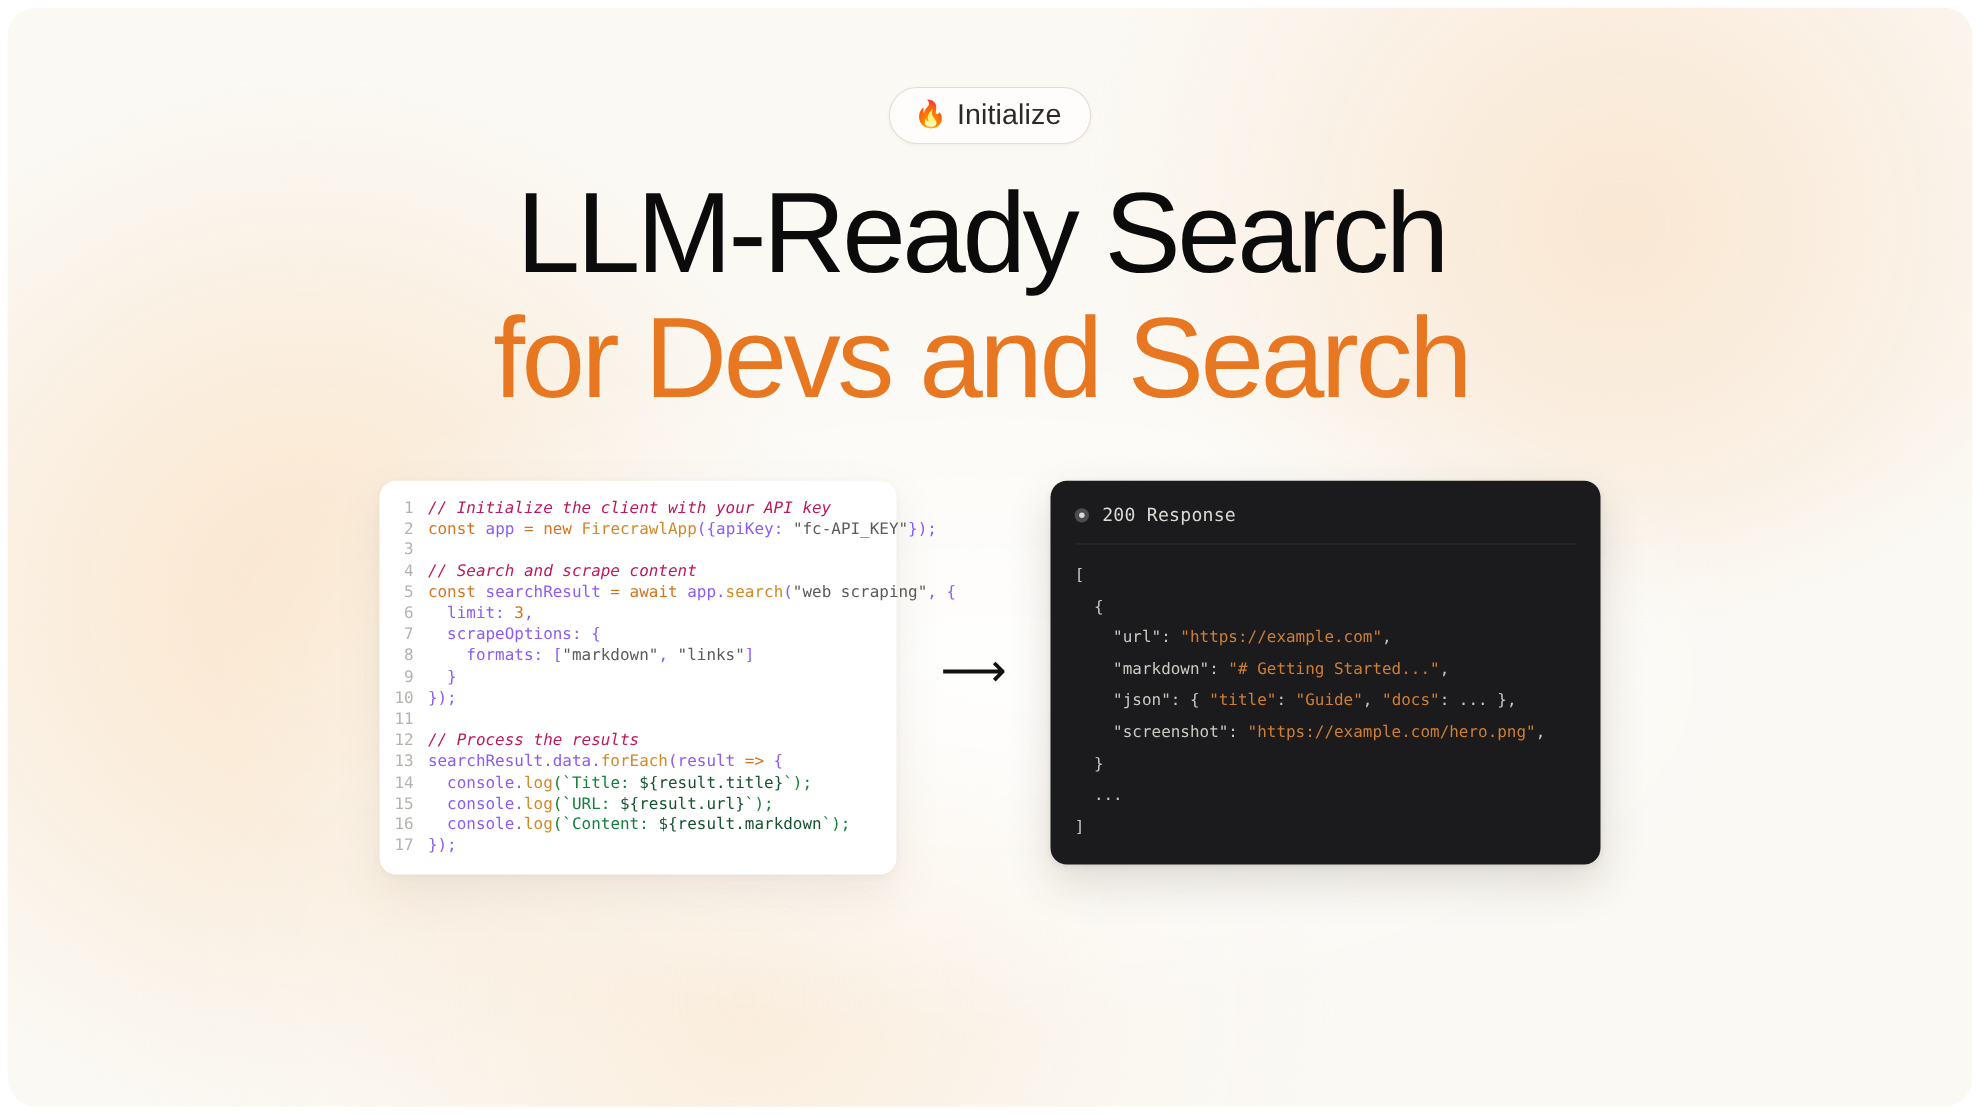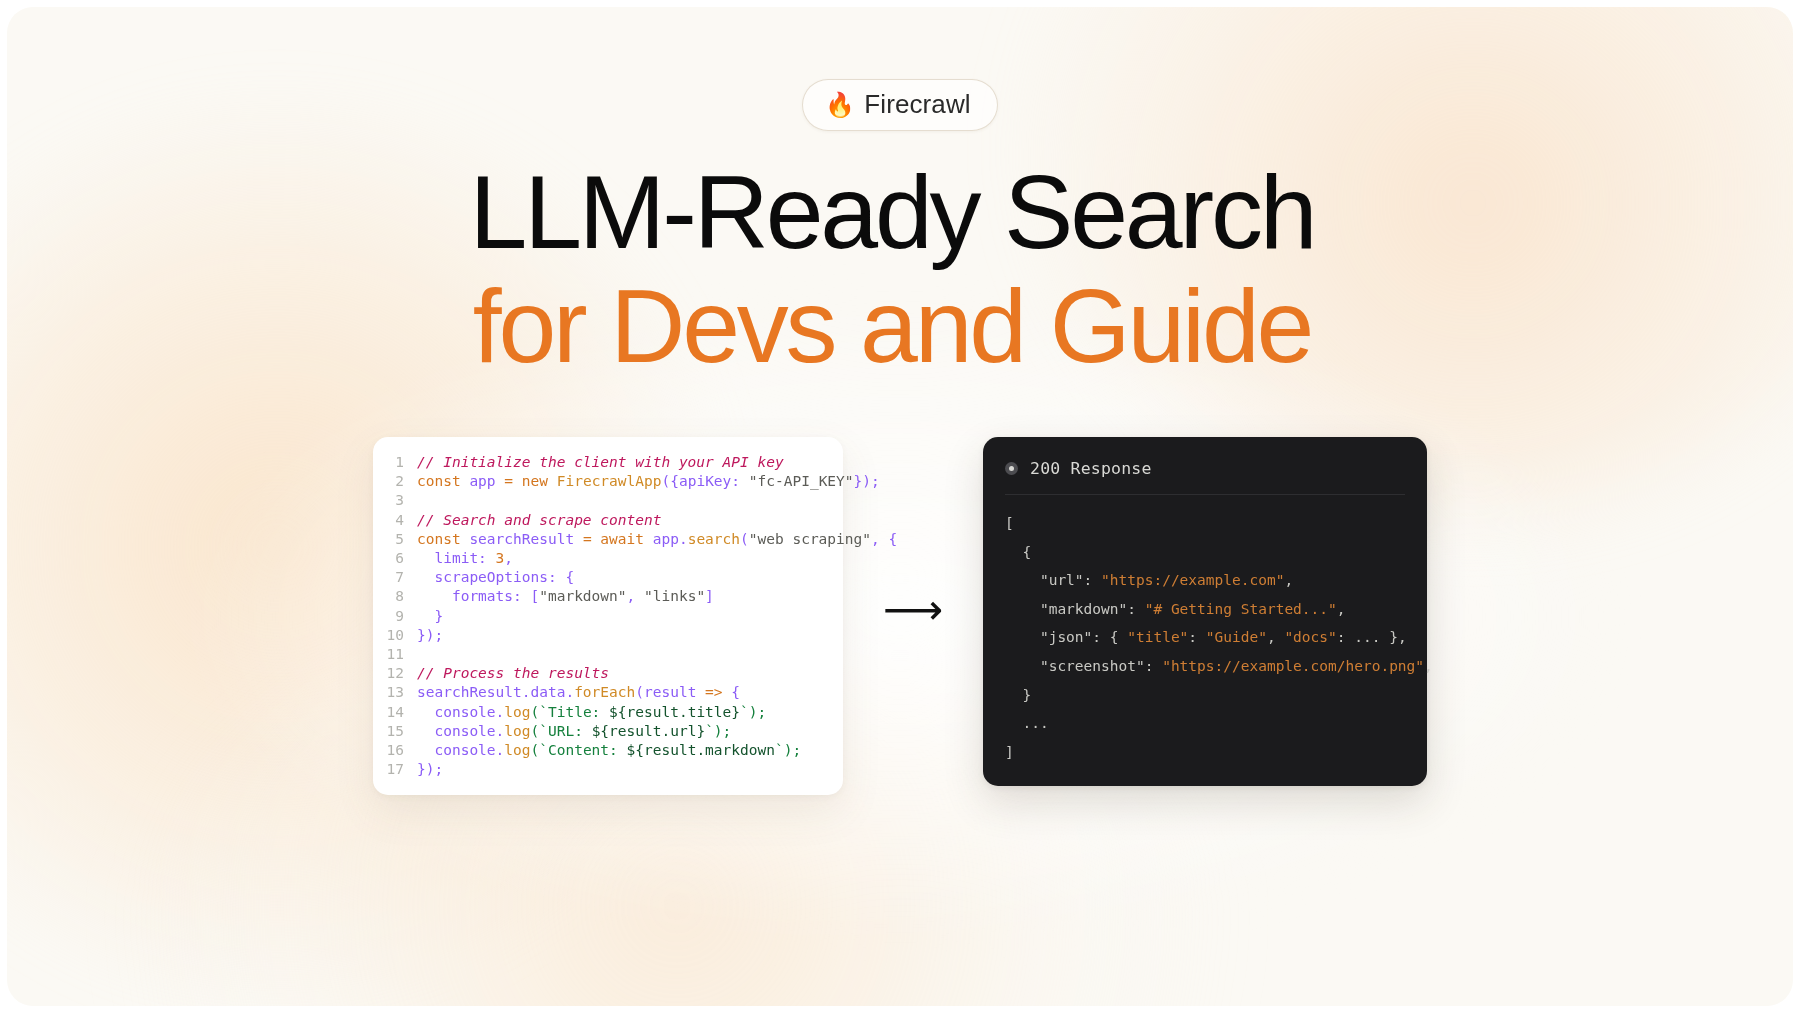--- a/index.html
+++ b/index.html
@@ -165,21 +165,21 @@
     align-items: center;
     height: 346px;
     font-size: 42px;
     color: #111;
     font-family: "DejaVu Sans", sans-serif;
     line-height: 1;
   }
 
   
   .resp-card {
-    width: 444px;
+    width: 500px;
     background: #1b1b1d;
     border-radius: 15px;
     padding: 16px 0 20px 0;
     box-shadow: 0 16px 40px rgba(60,48,30,0.16), 0 2px 6px rgba(60,48,30,0.08);
   }
   .resp-head {
     display: flex;
     align-items: center;
     gap: 12px;
     padding: 6px 22px 16px 22px;
@@ -229,27 +229,27 @@
   <div id="wash-left"></div>
   <div id="wash-topright"></div>
   <div id="wash-bottom"></div>
   <div id="wash-center"></div>
 
   <div id="content">
 
     <div class="badge-row">
       <div class="badge">
         <span class="flame">🔥</span>
-        <span>Firecrawl</span>
+        <span>Initialize</span>
       </div>
     </div>
 
     <h1 class="headline">
       <span class="line l1" style="color: rgb(11, 11, 11);">LLM-Ready Search</span>
-      <span class="line l2" style="color: rgb(232, 119, 34);">for Devs and Guide</span>
+      <span class="line l2" style="color: rgb(232, 119, 34);">for Devs and Search</span>
     </h1>
 
     <div class="panels">
 
       <div class="code-card">
         <div class="code-lines" id="code-lines"><div class="code-line"><span class="ln">1</span><span class="lc"><span class="t-com">// Initialize the client with your API key</span></span></div><div class="code-line"><span class="ln">2</span><span class="lc"><span class="t-kw">const</span><span class="t-pl"> app </span><span class="t-op">=</span><span class="t-pl"> </span><span class="t-kw">new</span><span class="t-pl"> </span><span class="t-cls">FirecrawlApp</span><span class="t-pl">({apiKey: </span><span class="t-str">"fc-API_KEY"</span><span class="t-pl">});</span></span></div><div class="code-line"><span class="ln">3</span><span class="lc"><span class="t-pl"></span></span></div><div class="code-line"><span class="ln">4</span><span class="lc"><span class="t-com">// Search and scrape content</span></span></div><div class="code-line"><span class="ln">5</span><span class="lc"><span class="t-kw">const</span><span class="t-pl"> searchResult </span><span class="t-op">=</span><span class="t-pl"> </span><span class="t-kw">await</span><span class="t-pl"> app.</span><span class="t-fn">search</span><span class="t-pl">(</span><span class="t-str">"web scraping"</span><span class="t-pl">, {</span></span></div><div class="code-line"><span class="ln">6</span><span class="lc"><span class="t-pl">  limit: </span><span class="t-num">3</span><span class="t-pl">,</span></span></div><div class="code-line"><span class="ln">7</span><span class="lc"><span class="t-pl">  scrapeOptions: {</span></span></div><div class="code-line"><span class="ln">8</span><span class="lc"><span class="t-pl">    formats: [</span><span class="t-str">"markdown"</span><span class="t-pl">, </span><span class="t-str">"links"</span><span class="t-pl">]</span></span></div><div class="code-line"><span class="ln">9</span><span class="lc"><span class="t-pl">  }</span></span></div><div class="code-line"><span class="ln">10</span><span class="lc"><span class="t-pl">});</span></span></div><div class="code-line"><span class="ln">11</span><span class="lc"><span class="t-pl"></span></span></div><div class="code-line"><span class="ln">12</span><span class="lc"><span class="t-com">// Process the results</span></span></div><div class="code-line"><span class="ln">13</span><span class="lc"><span class="t-pl">searchResult.data.</span><span class="t-fn">forEach</span><span class="t-pl">(result </span><span class="t-op">=&gt;</span><span class="t-pl"> {</span></span></div><div class="code-line"><span class="ln">14</span><span class="lc"><span class="t-pl">  console.</span><span class="t-fn">log</span><span class="t-tpl">(`Title: </span><span class="t-var">${result.title}</span><span class="t-tpl">`);</span></span></div><div class="code-line"><span class="ln">15</span><span class="lc"><span class="t-pl">  console.</span><span class="t-fn">log</span><span class="t-tpl">(`URL: </span><span class="t-var">${result.url}</span><span class="t-tpl">`);</span></span></div><div class="code-line"><span class="ln">16</span><span class="lc"><span class="t-pl">  console.</span><span class="t-fn">log</span><span class="t-tpl">(`Content: </span><span class="t-var">${result.markdown</span><span class="t-tpl">`);</span></span></div><div class="code-line"><span class="ln">17</span><span class="lc"><span class="t-pl">});</span></span></div></div>
       </div>
 
       <div class="arrow">⟶</div>
 

